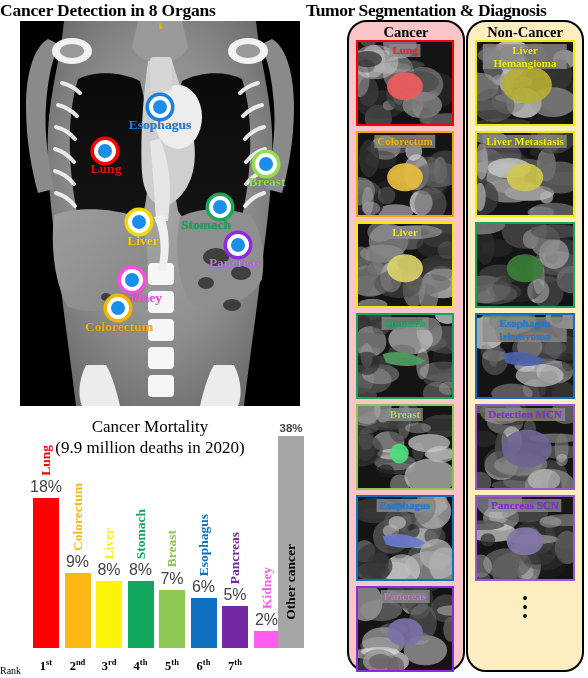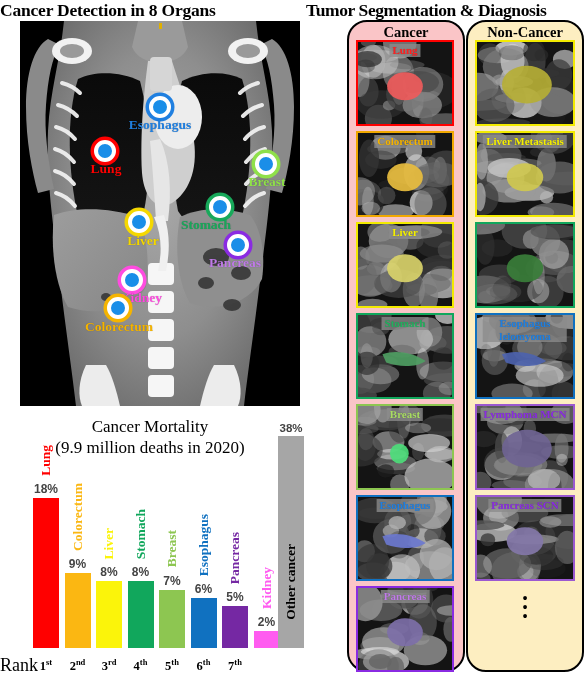--- a/index.html
+++ b/index.html
@@ -58,42 +58,42 @@
     text-align: center; color: #000;
     font-family: "Liberation Serif", serif; font-size: 17px; line-height: 21px;
   }
   #chart-plot { position: absolute; left: 0px; top: 60px; width: 308px; height: 210px; }
 
   .bar-group { position: absolute; bottom: 30px; }
   .bar-rect { position: absolute; bottom: 0; width: 100%; border: 0; }
   .bar-value {
     position: absolute; left: 50%; transform: translateX(-50%);
     font-family: "Liberation Sans", sans-serif;
-    font-weight: bold; font-size: 12px; color: #444;
+    font-weight: normal; font-size: 16px; color: #444;
     white-space: nowrap;
   }
   .bar-name {
     position: absolute; left: 50%;
     font-family: "Liberation Serif", serif;
     font-weight: bold; font-size: 13.5px;
     white-space: nowrap;
     writing-mode: vertical-rl;
     transform: translateX(-50%) rotate(180deg);
     transform-origin: center;
   }
   .bar-rank {
     position: absolute; left: 50%; transform: translateX(-50%);
     font-family: "Liberation Serif", serif;
     font-weight: bold; font-size: 12.5px; color: #000;
     white-space: nowrap;
   }
   .bar-rank sup { font-size: 8.5px; }
   #rank-axis-label {
     position: absolute; left: 0px; bottom: 2px;
-    font-family: "Liberation Serif", serif; font-size: 18px; color: #000;
+    font-family: "Liberation Serif", serif; font-size: 10px; color: #000;
   }
   
   #other-bar-group { position: absolute; right: 4px; bottom: 30px; width: 26px; }
   #other-bar {
     position: absolute; bottom: 0; width: 26px; height: 212px;
     background: #a6a6a6;
   }
   #other-bar-label {
     position: absolute; bottom: 28px; left: 50%;
     font-family: "Liberation Serif", serif; font-weight: bold; font-size: 13.5px;
@@ -581,20 +581,21 @@
             <ellipse cx="2.7" cy="77.1" rx="27.4" ry="6.8" fill="rgb(115,115,115)" opacity="0.56"></ellipse>
             <ellipse cx="36.2" cy="13.2" rx="13.6" ry="9.2" fill="rgb(72,72,72)" opacity="0.42"></ellipse>
             <ellipse cx="13.2" cy="15.1" rx="11.7" ry="13.5" fill="rgb(91,91,91)" opacity="0.39"></ellipse>
             <ellipse cx="67.1" cy="16.0" rx="7.2" ry="7.6" fill="rgb(44,44,44)" opacity="0.64"></ellipse>
             <ellipse cx="31.1" cy="49.4" rx="7.4" ry="15.6" fill="rgb(186,186,186)" opacity="0.82"></ellipse>
             <ellipse cx="38.7" cy="48.5" rx="19.6" ry="7.3" fill="rgb(199,199,199)" opacity="0.61"></ellipse>
             <ellipse cx="23.1" cy="46.6" rx="7.1" ry="6.9" fill="rgb(147,147,147)" opacity="0.67"></ellipse>
             <ellipse cx="17.7" cy="77.2" rx="21.3" ry="20.4" fill="rgb(94,94,94)" opacity="0.67"></ellipse>
             <ellipse cx="52" cy="52" rx="26" ry="23" fill="#b5ae35" opacity="0.92"></ellipse>
           </svg>
+          <div class="case-caption two-line" style="color: rgb(245, 240, 0);">Liver Hemangioma</div>
         </div>
         <div class="case-card" style="left: 7px; top: 109px; width: 100px; height: 86px; border: 2px solid rgb(242, 234, 0);">
           <svg viewBox="0 0 100 100" preserveAspectRatio="none" class="case-img">
     <rect width="100" height="100" fill="#141414"></rect>
             <ellipse cx="24.8" cy="48.0" rx="27.2" ry="5.2" fill="rgb(32,32,32)" opacity="0.51"></ellipse>
             <ellipse cx="77.6" cy="1.5" rx="11.9" ry="22.2" fill="rgb(201,201,201)" opacity="0.47"></ellipse>
             <ellipse cx="96.1" cy="9.7" rx="20.8" ry="8.9" fill="rgb(31,31,31)" opacity="0.83"></ellipse>
             <ellipse cx="13.7" cy="5.9" rx="17.2" ry="7.5" fill="rgb(155,155,155)" opacity="0.73"></ellipse>
             <ellipse cx="63.8" cy="23.4" rx="8.6" ry="5.9" fill="rgb(66,66,66)" opacity="0.35"></ellipse>
             <ellipse cx="79.5" cy="95.4" rx="24.2" ry="10.2" fill="rgb(207,207,207)" opacity="0.36"></ellipse>
@@ -711,21 +712,21 @@
             <ellipse cx="25.9" cy="50.8" rx="7.3" ry="18.9" fill="rgb(79,79,79)" opacity="0.73"></ellipse>
             <ellipse cx="69.9" cy="90.1" rx="16.9" ry="13.2" fill="rgb(190,190,190)" opacity="0.68"></ellipse>
             <ellipse cx="46.3" cy="50.6" rx="21.4" ry="7.4" fill="rgb(87,87,87)" opacity="0.35"></ellipse>
             <ellipse cx="88.5" cy="65.7" rx="6.1" ry="7.4" fill="rgb(216,216,216)" opacity="0.41"></ellipse>
             <ellipse cx="29.7" cy="68.8" rx="22.5" ry="19.2" fill="rgb(68,68,68)" opacity="0.51"></ellipse>
             <ellipse cx="3.3" cy="93.2" rx="11.7" ry="12.9" fill="rgb(87,87,87)" opacity="0.84"></ellipse>
             <ellipse cx="42.7" cy="72.2" rx="25.2" ry="12.4" fill="rgb(146,146,146)" opacity="0.54"></ellipse>
             <ellipse cx="81.1" cy="39.2" rx="26.3" ry="5.7" fill="rgb(120,120,120)" opacity="0.80"></ellipse>
             <ellipse cx="52" cy="52" rx="26" ry="23" fill="#6f6493" opacity="0.92"></ellipse>
           </svg>
-          <div class="case-caption" style="color: rgb(138, 43, 226);">Lymphoma MCN</div>
+          <div class="case-caption" style="color: rgb(138, 43, 226);">Detection MCN</div>
         </div>
         <div class="case-card" style="left: 7px; top: 473px; width: 100px; height: 86px; border: 2px solid rgb(155, 89, 208); padding-left: 48px;">
           <svg viewBox="0 0 100 100" preserveAspectRatio="none" class="case-img">
     <rect width="100" height="100" fill="#141414"></rect>
             <ellipse cx="59.2" cy="66.2" rx="24.1" ry="19.4" fill="rgb(80,80,80)" opacity="0.56"></ellipse>
             <ellipse cx="22.5" cy="22.8" rx="10.3" ry="10.2" fill="rgb(213,213,213)" opacity="0.62"></ellipse>
             <ellipse cx="40.4" cy="89.7" rx="25.6" ry="22.8" fill="rgb(112,112,112)" opacity="0.67"></ellipse>
             <ellipse cx="46.3" cy="0.0" rx="11.3" ry="9.3" fill="rgb(31,31,31)" opacity="0.39"></ellipse>
             <ellipse cx="73.4" cy="87.2" rx="18.9" ry="11.6" fill="rgb(32,32,32)" opacity="0.43"></ellipse>
             <ellipse cx="55.2" cy="84.6" rx="11.5" ry="17.7" fill="rgb(179,179,179)" opacity="0.47"></ellipse>

